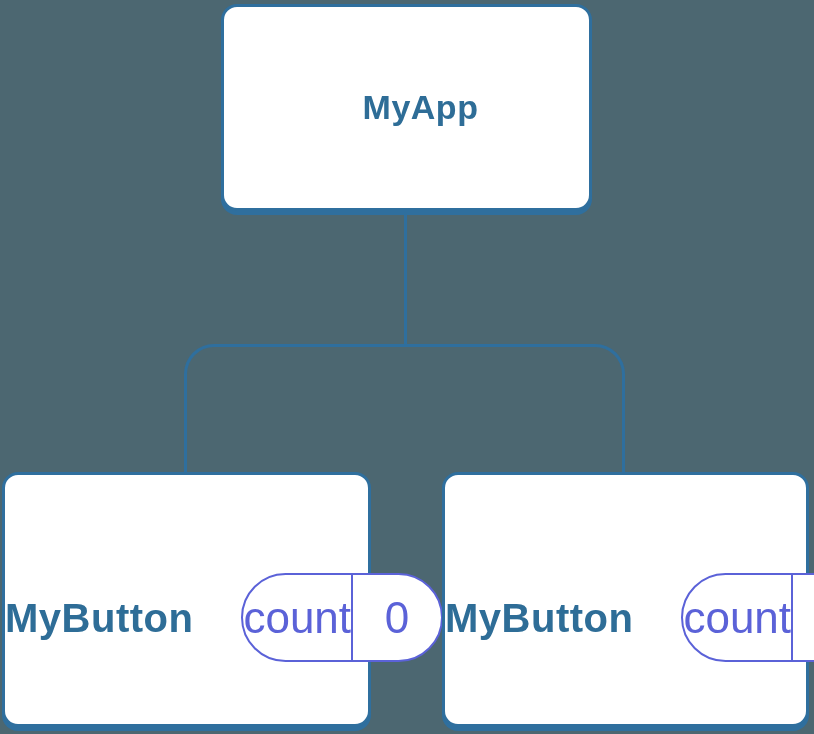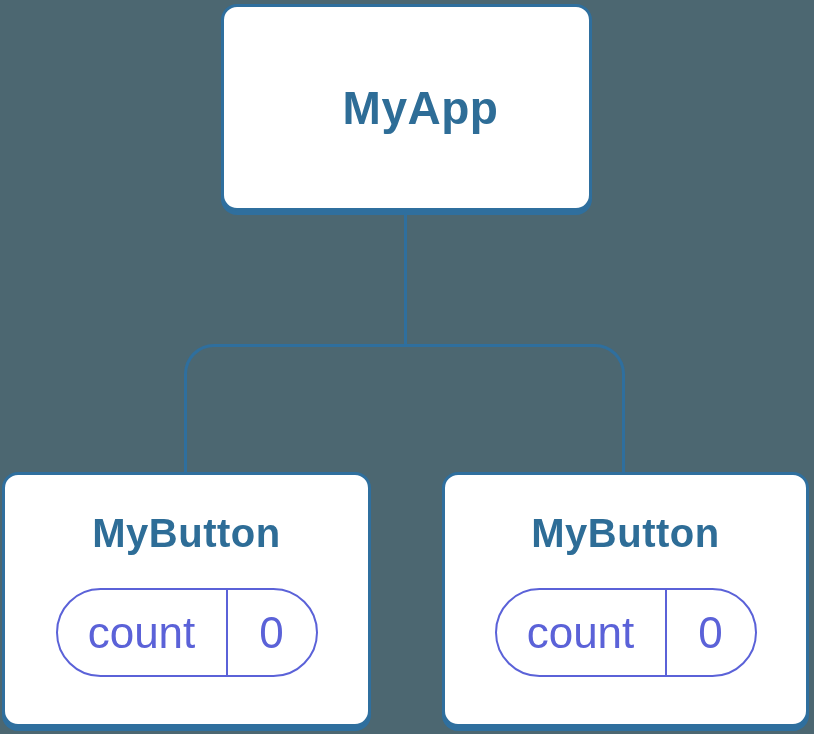--- a/index.html
+++ b/index.html
@@ -53,35 +53,35 @@
     left: 221px;
     top: 4px;
     width: 371px;
     height: 207px;
     display: flex;
     align-items: center;
     justify-content: center;
   }
 
   .node-root .node-label {
-    font-size: 46px;
+    font-size: 34px;
     font-weight: 600;
     color: var(--node-label, #2E6D97);
     letter-spacing: 0.5px;
     margin-left: 28px;
   }
 
   .node-child {
     top: 472px;
     height: 255px;
     display: flex;
-    flex-direction: column;
+    flex-direction: row;
     align-items: center;
     padding-top: 36px;
-    gap: 33px;
+    gap: 48px;
   }
 
   .node-child.left  { left: 2px;   width: 369px; }
   .node-child.right { left: 442px; width: 367px; }
 
   .node-child .node-label {
     font-size: 40px;
     font-weight: 600;
     color: var(--node-label, #2E6D97);
     line-height: 1.1;

